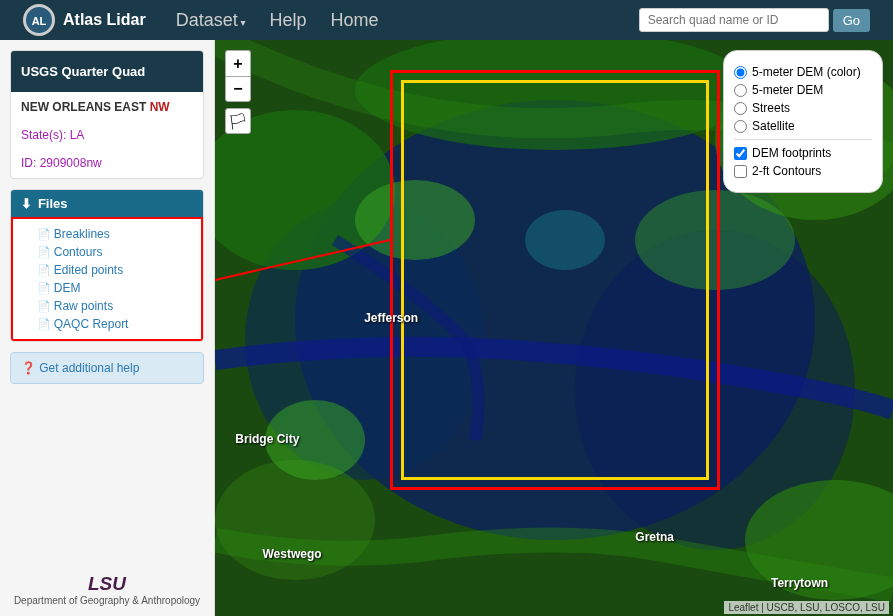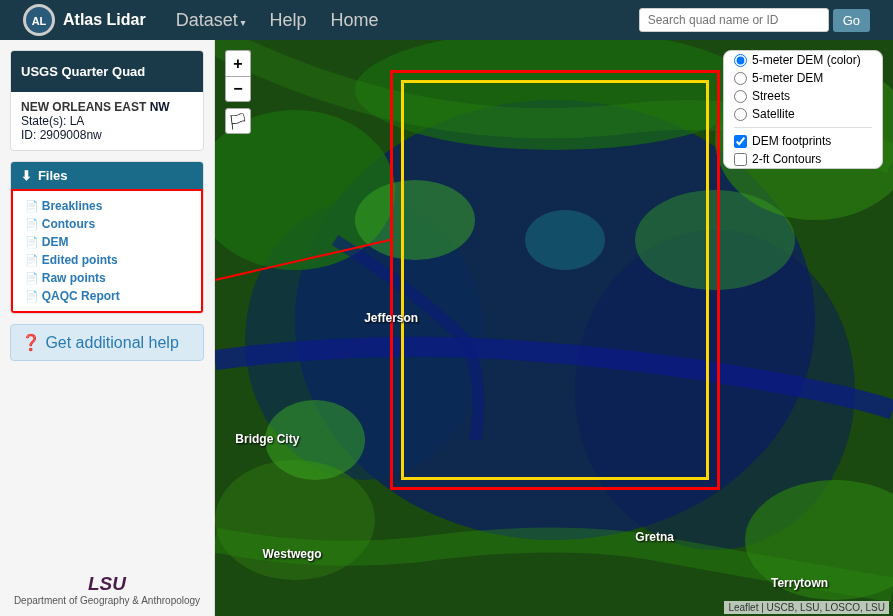--- a/index.html
+++ b/index.html
@@ -112,67 +112,66 @@
     }
     .info-card .card-body {
       padding: 8px 10px;
       font-size: 12px;
     }
     .info-card .card-body .place-name {
       font-weight: bold;
       color: #333;
     }
     .info-card .card-body .place-name a {
-      color: #0f172a;
+      color: #b91c1c;
       text-decoration: none;
     }
     .info-card .card-body .meta {
-      color: #0f172a;
-      margin-top: 0;
+      color: #a21caf;
+      margin-top: 14px;
     }
 
     .files-card {
       background: white;
       border: 1px solid #ddd;
       border-radius: 4px;
       overflow: hidden;
     }
     .files-card .files-header {
       background: #1a6a8a;
       color: white;
       padding: 6px 10px;
       font-size: 13px;
       font-weight: bold;
       display: flex;
       align-items: center;
       gap: 6px;
     }
     .files-card .files-list {
-      padding: 6px 12px;
+      padding: 6px 24px;
       border: 2px solid red;
-      font-weight: bold;
     }
     .files-card .files-list a {
       display: block;
       color: #2a7ab5;
       text-decoration: none;
       padding: 2px 0;
       font-size: 12px;
     }
     .files-card .files-list a::before {
       content: '📄 ';
       font-size: 11px;
     }
 
     .help-card {
       background: #d9eaf5;
       border: 1px solid #b8d4e8;
       border-radius: 4px;
       padding: 8px 10px;
-      font-size: 16px;
+      font-size: 12px;
       color: #2a7ab5;
       cursor: pointer;
     }
 
     .lsu-footer {
       margin-top: auto;
       text-align: center;
       padding-top: 10px;
     }
     .lsu-logo {
@@ -241,22 +240,22 @@
       cursor: pointer;
     }
 
     
     .layer-control {
       position: absolute;
       top: 10px;
       right: 10px;
       background: white;
       border: 1px solid #ccc;
-      border-radius: 8px;
-      padding: 0 10px;
+      border-radius: 14px;
+      padding: 12px 10px;
       font-size: 12px;
       z-index: 400;
       min-width: 160px;
     }
     .layer-control .layer-item {
       display: flex;
       align-items: center;
       gap: 5px;
       padding: 2px 0;
     }
@@ -357,22 +356,22 @@
     </div>
 
     <div class="files-card">
       <div class="files-header">
         <span>⬇</span>
         <span>Files</span>
       </div>
       <div class="files-list">
         <a href="#">Breaklines</a>
         <a href="#">Contours</a>
+        <a href="#">Edited points</a>
         <a href="#">DEM</a>
-        <a href="#">Edited points</a>
         <a href="#">Raw points</a>
         <a href="#">QAQC Report</a>
       </div>
     </div>
 
     <div class="help-card">
       <span>❓ </span>
       <span>Get additional help</span>
     </div>
 

